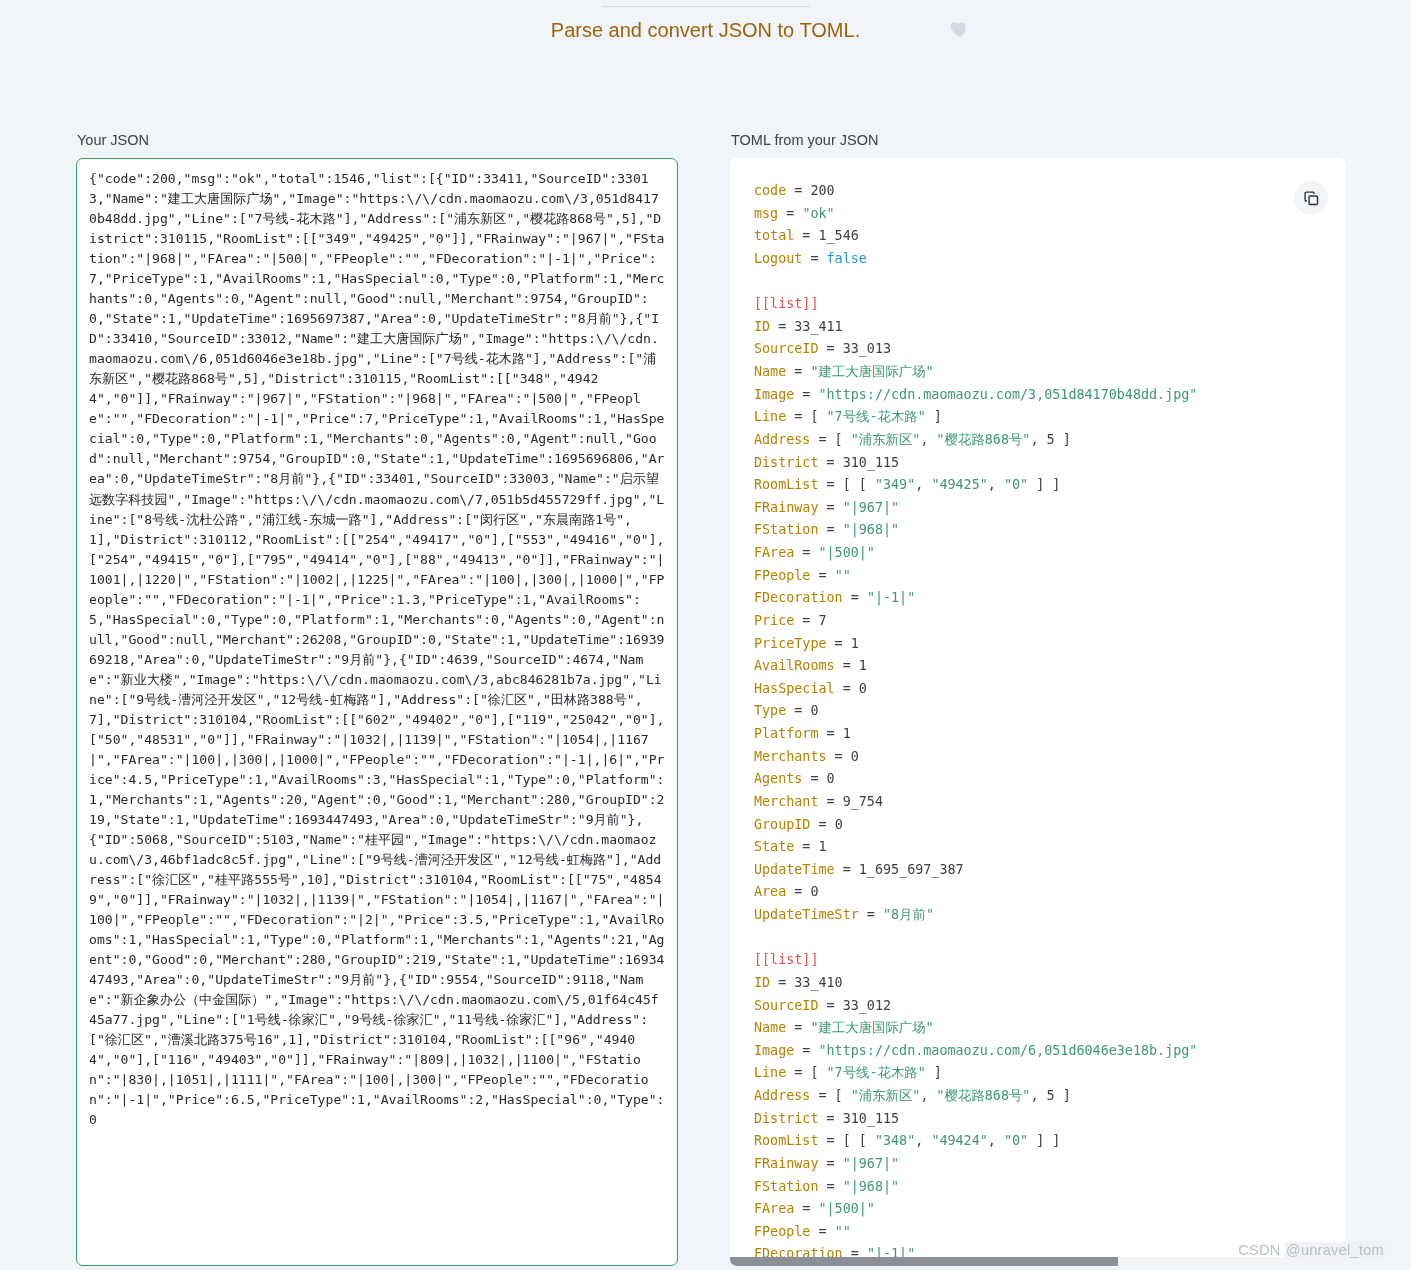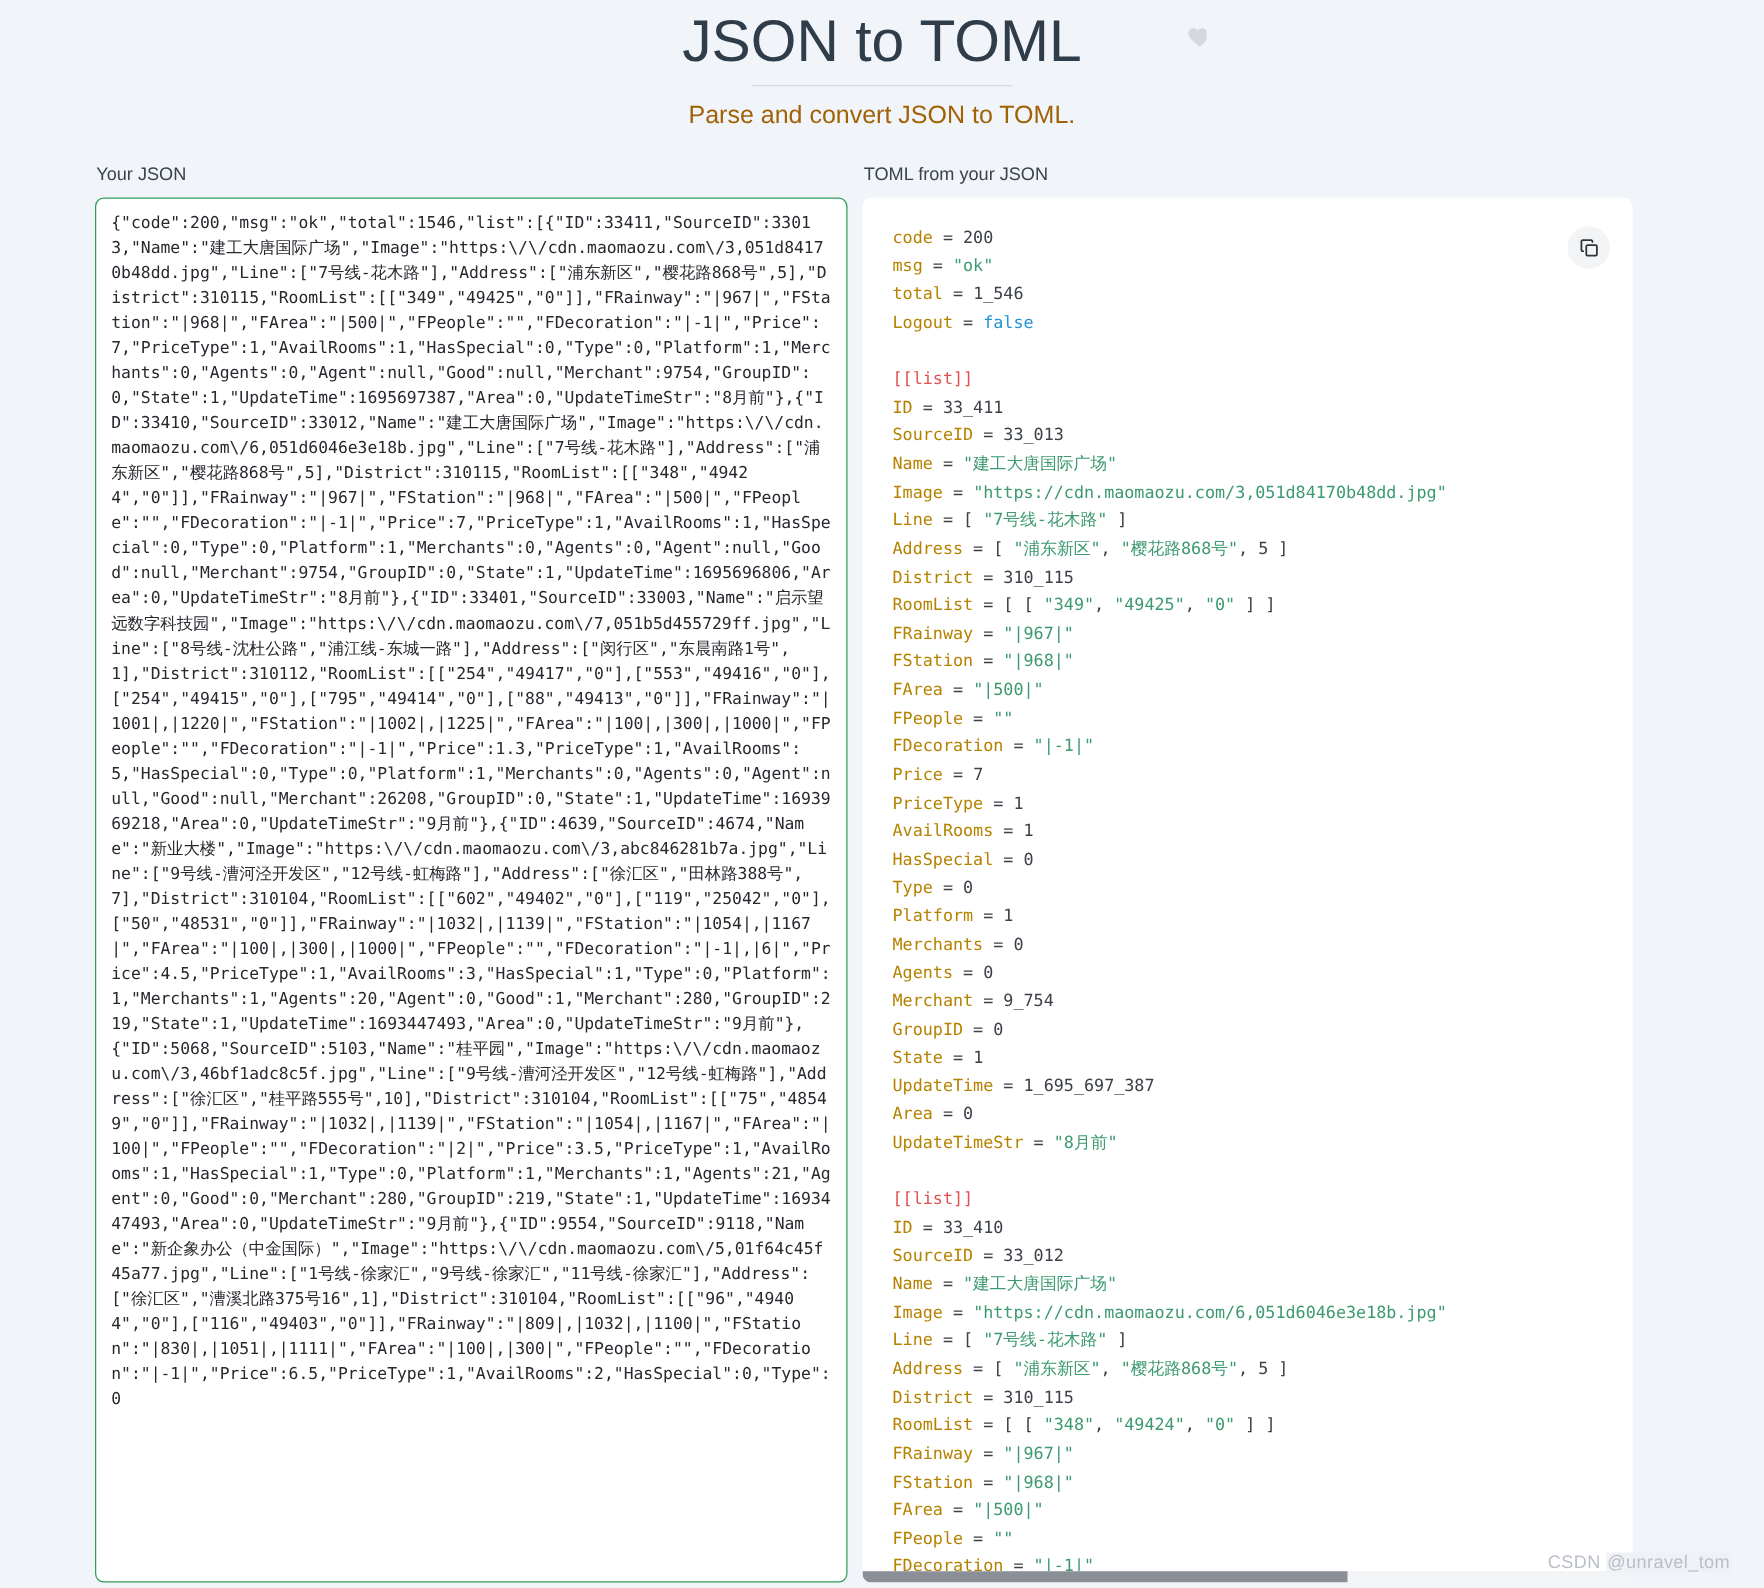--- a/index.html
+++ b/index.html
@@ -62,21 +62,21 @@
     position: absolute;
     top: 131px;
     left: 0;
     width: 1411px;
     display: flex;
     gap: 12px;
     padding: 0 64px 0 76px;
   }
   .pane { flex: 0 0 auto; }
   .pane-left  { width: 602px; }
-  .pane-right { width: 616px; }
+  .pane-right { width: 616px; margin-left: 40px; }
 
   .pane-label {
     font-size: 14.5px;
     color: #39424d;
     margin: 0 0 9px 1px;
     line-height: 18px;
   }
 
   
   .json-box {
@@ -178,21 +178,20 @@
   }
   .watermark .wm-a { background: rgba(237,240,244,0.85); padding:0 1px; }
 </style>
 </head>
 <body>
 
 <div class="page">
 
   <div class="header">
     <div class="title-row">
-      <h1 class="page-title">JSON to TOML</h1>
       <span class="fav-icon">
         <svg viewBox="0 0 24 24" fill="currentColor" aria-hidden="true">
           <path d="M12 21s-7.5-4.7-9.5-9.2C1 8.4 2.6 5 6.1 5c2 0 3.3 1.1 3.9 2.1C10.6 6.1 11.9 5 13.9 5c3.5 0 5.1 3.4 3.6 6.8C19.5 16.3 12 21 12 21z"></path>
         </svg>
       </span>
     </div>
     <div class="title-underline"></div>
     <p class="subtitle">Parse and convert JSON to TOML.</p>
   </div>
 

